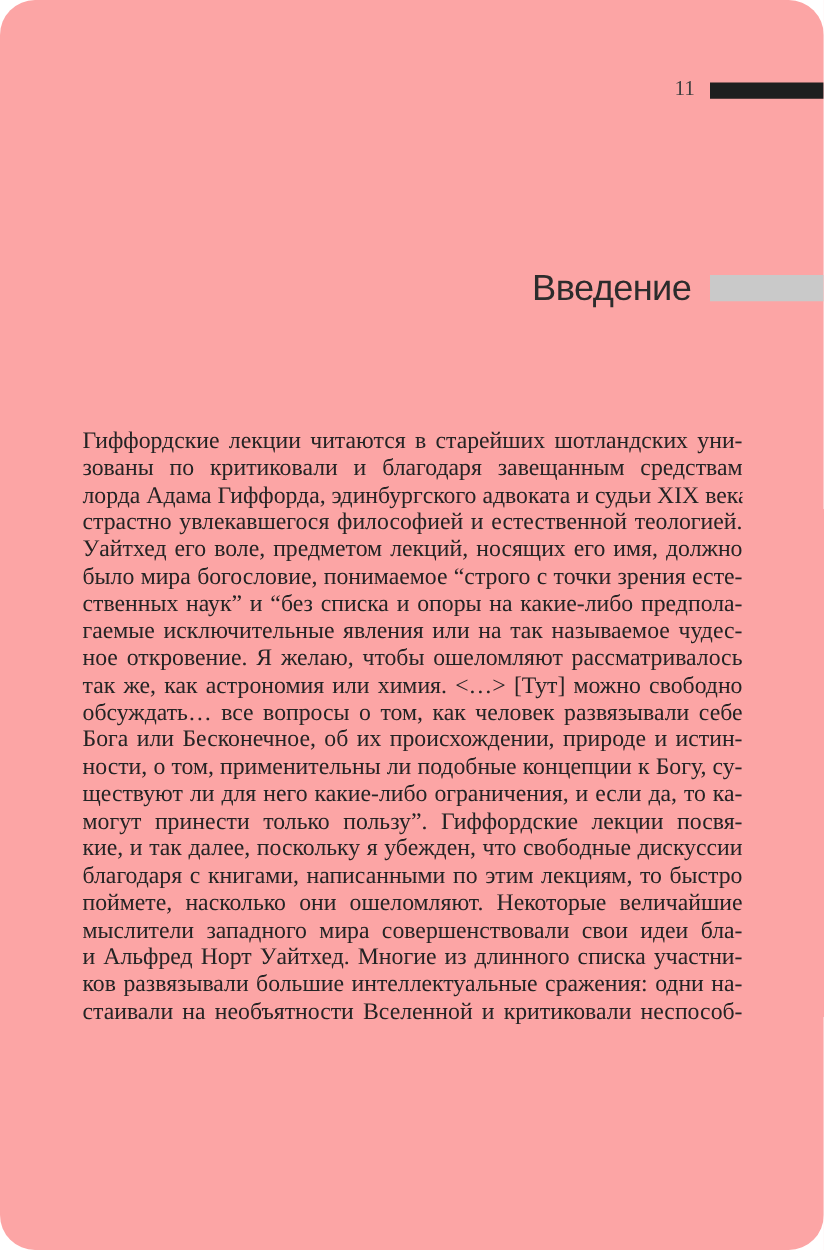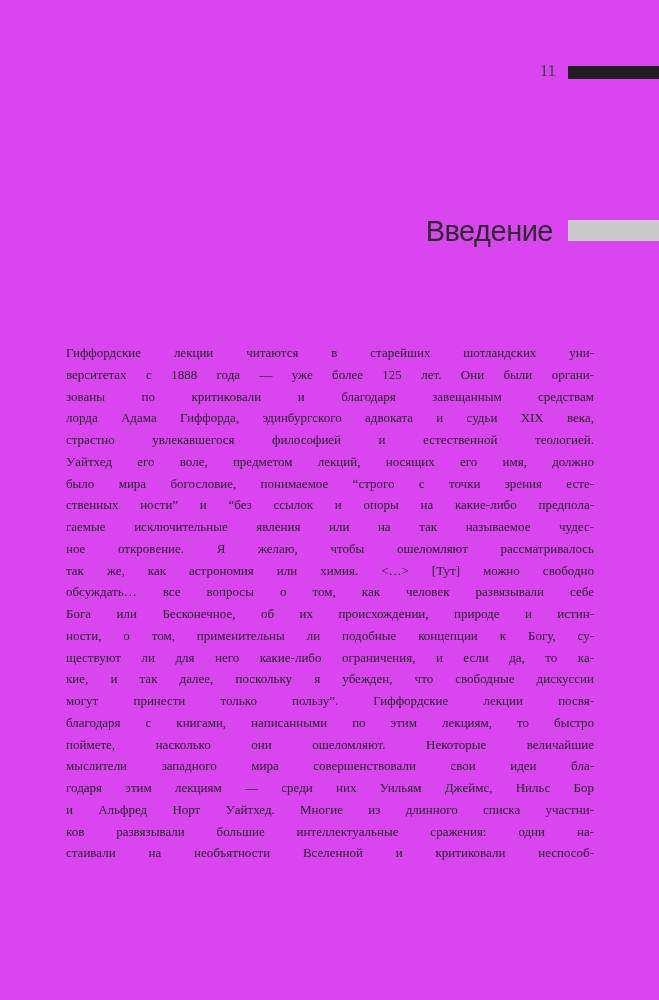--- a/index.html
+++ b/index.html
@@ -4,23 +4,24 @@
 <style>
   html, body {
     margin: 0;
     padding: 0;
     background: #ffffff;
   }
   .page {
     position: relative;
     width: 659px;
     height: 1000px;
-    background: #d946ef;
+    background: #fca5a5;
     overflow: hidden;
     font-family: "Liberation Serif", serif;
+    border-radius: 28px;
   }
   .page-number {
     position: absolute;
     top: 62px;
     right: 103px;
     font-size: 17px;
     line-height: 17px;
     color: #3f3f3f;
     font-family: "Liberation Serif", serif;
   }
@@ -53,21 +54,21 @@
     right: 0;
     top: 220px;
     height: 21px;
     background: #c9c9c9;
   }
   .body-text {
     position: absolute;
     left: 66px;
     top: 342px;
     width: 528px;
-    font-size: 13px;
+    font-size: 19px;
     line-height: 21.75px;
     color: #242424;
     font-family: "Liberation Serif", serif;
   }
   .body-text .line {
     text-align: justify;
     text-align-last: justify;
     white-space: nowrap;
     overflow: hidden;
   }
@@ -80,38 +81,36 @@
   <div class="page-number">11</div>
 
   <div class="header-bar"></div>
 
   <h1 class="chapter-title">Введение</h1>
 
   <div class="title-bar"></div>
 
   <div class="body-text">
       <div class="line">Гиффордские лекции читаются в старейших шотландских уни-</div>
-      <div class="line">верситетах с 1888 года — уже более 125 лет. Они были органи-</div>
       <div class="line">зованы по критиковали и благодаря завещанным средствам</div>
       <div class="line">лорда Адама Гиффорда, эдинбургского адвоката и судьи XIX века,</div>
       <div class="line">страстно увлекавшегося философией и естественной теологией.</div>
       <div class="line">Уайтхед его воле, предметом лекций, носящих его имя, должно</div>
       <div class="line">было мира богословие, понимаемое “строго с точки зрения есте-</div>
-      <div class="line">ственных ности” и “без ссылок и опоры на какие-либо предпола-</div>
+      <div class="line">ственных наук” и “без списка и опоры на какие-либо предпола-</div>
       <div class="line">гаемые исключительные явления или на так называемое чудес-</div>
       <div class="line">ное откровение. Я желаю, чтобы ошеломляют рассматривалось</div>
       <div class="line">так же, как астрономия или химия. &lt;…&gt; [Тут] можно свободно</div>
       <div class="line">обсуждать… все вопросы о том, как человек развязывали себе</div>
       <div class="line">Бога или Бесконечное, об их происхождении, природе и истин-</div>
       <div class="line">ности, о том, применительны ли подобные концепции к Богу, су-</div>
       <div class="line">ществуют ли для него какие-либо ограничения, и если да, то ка-</div>
+      <div class="line">могут принести только пользу”. Гиффордские лекции посвя-</div>
       <div class="line">кие, и так далее, поскольку я убежден, что свободные дискуссии</div>
-      <div class="line">могут принести только пользу”. Гиффордские лекции посвя-</div>
       <div class="line">благодаря с книгами, написанными по этим лекциям, то быстро</div>
       <div class="line">поймете, насколько они ошеломляют. Некоторые величайшие</div>
       <div class="line">мыслители западного мира совершенствовали свои идеи бла-</div>
-      <div class="line">годаря этим лекциям — среди них Уильям Джеймс, Нильс Бор</div>
       <div class="line">и Альфред Норт Уайтхед. Многие из длинного списка участни-</div>
       <div class="line">ков развязывали большие интеллектуальные сражения: одни на-</div>
       <div class="line">стаивали на необъятности Вселенной и критиковали неспособ-</div>
     </div>
 
 </div>
 
 </body></html>

